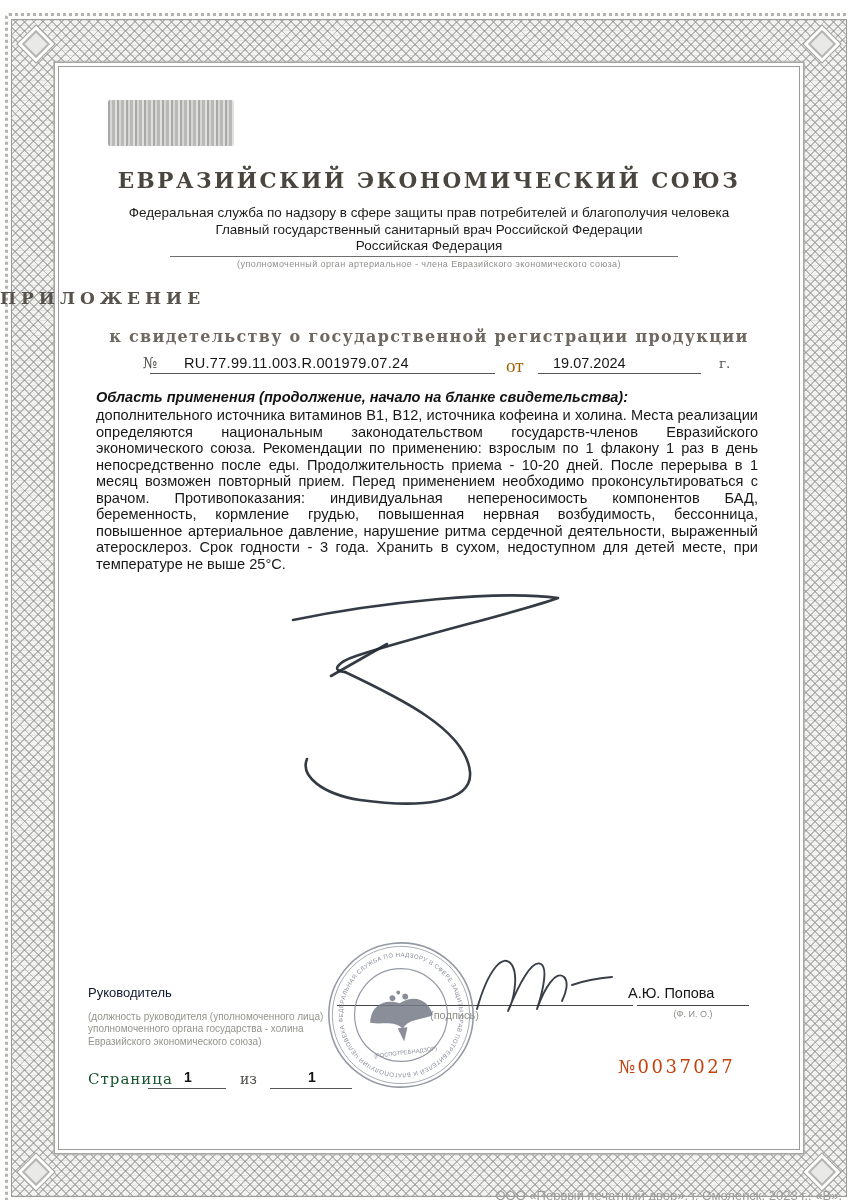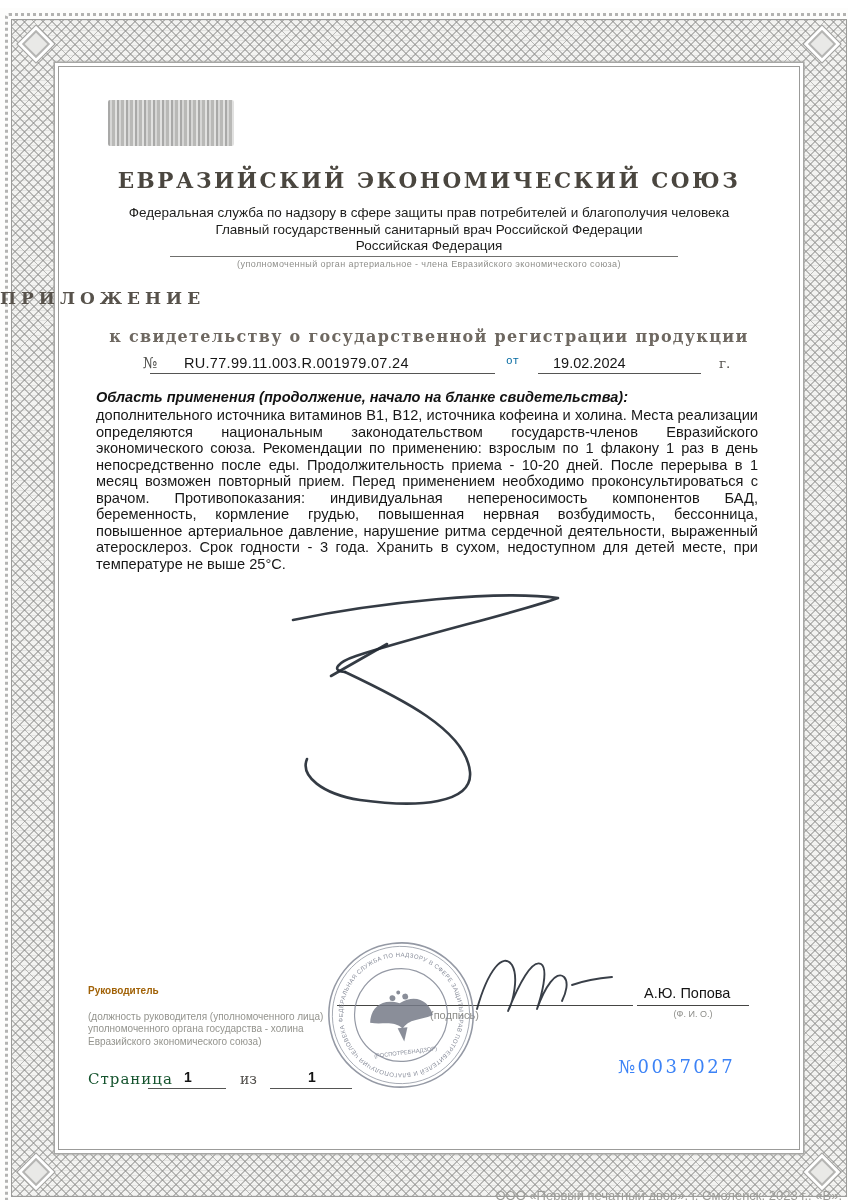--- a/index.html
+++ b/index.html
@@ -45,43 +45,43 @@
   .note-rule{left:170px;top:248px;width:508px;border-top:1.2px solid #6f6f6d;}
   .auth-note{left:0;right:0;top:251px;text-align:center;font-size:9px;color:#8f8f8b;letter-spacing:.4px;}
   .doc-title{left:0;right:0;top:280px;text-align:left;font-family:"DejaVu Serif",serif;font-weight:700;
     font-size:17px;letter-spacing:5px;color:#57524b;}
   .doc-subtitle{left:0;right:0;top:319px;text-align:center;font-family:"DejaVu Serif",serif;font-weight:700;
     font-size:16px;letter-spacing:1.3px;color:#6e6861;}
   
   .num-label{left:143px;top:346px;font-family:"DejaVu Serif",serif;font-size:15px;color:#4f4f4c;}
   .num-value{left:184px;top:347px;font-size:14.5px;color:#161616;letter-spacing:.3px;}
   .rule-num{left:150px;top:365px;width:345px;border-top:1.2px solid #555553;}
-  .date-label{left:506px;top:347px;font-family:Liberation Mono, monospace;font-size:11px;color:#0369a1;}
+  .date-label{left:506px;top:347px;font-family:Liberation Serif, serif;font-size:19px;color:#a16207;}
   .date-value{left:553px;top:347px;font-size:14.5px;color:#161616;}
   .rule-date{left:538px;top:365px;width:163px;border-top:1.2px solid #555553;}
   .year-suffix{left:719px;top:347px;font-family:"DejaVu Serif",serif;font-size:13.5px;color:#55534e;}
   
   .scope-heading{left:96px;top:381px;width:662px;font-weight:700;font-size:14.5px;color:#121212;font-style:italic;}
   .scope-body{left:96px;top:399px;width:662px;font-size:14.6px;line-height:16.5px;color:#171717;text-align:justify;}
   
-  .role{left:88px;top:977px;font-size:10px;color:#a16207;font-weight:bold;}
+  .role{left:88px;top:977px;font-size:13px;color:#0f172a;}
   .sig-rule{left:337px;top:997px;width:296px;border-top:1.1px solid #454543;}
   .sig-caption{left:430px;top:1001px;width:180px;text-align:left;font-size:11px;color:#8d8d89;}
-  .name{left:644px;top:977px;font-size:14.5px;color:#141414;}
+  .name{left:628px;top:977px;font-size:14.5px;color:#141414;}
   .fio-rule{left:637px;top:997px;width:112px;border-top:1.1px solid #454543;}
   .fio-caption{left:637px;top:1001px;width:112px;text-align:center;font-size:9px;color:#8d8d89;}
   .role-note{left:88px;top:1003px;width:262px;font-size:10px;line-height:12.4px;color:#94948e;}
   
   .page-label{left:88px;top:1062px;font-family:"DejaVu Serif",serif;font-size:15px;letter-spacing:1px;color:#14532d;}
   .pg-cur{left:150px;top:1061px;width:76px;text-align:center;font-size:14px;font-weight:600;color:#141414;}
   .pg-rule1{left:148px;top:1080px;width:78px;border-top:1.1px solid #555553;}
   .of-label{left:240px;top:1063px;font-family:"DejaVu Serif",serif;font-size:14px;color:#4f4d49;}
   .pg-tot{left:272px;top:1061px;width:80px;text-align:center;font-size:14px;font-weight:600;color:#141414;}
   .pg-rule2{left:270px;top:1080px;width:82px;border-top:1.1px solid #555553;}
-  .serial{left:618px;top:1048px;font-family:"DejaVu Serif",serif;font-size:18px;letter-spacing:2.5px;color:#3b82f6;}
+  .serial{left:618px;top:1048px;font-family:"DejaVu Serif",serif;font-size:18px;letter-spacing:2.5px;color:#c2410c;}
   .printer-note{right:16px;top:1180px;font-size:13px;color:#9c9c98;}
   
   .stamp{left:322px;top:928px;width:158px;height:158px;transform:rotate(-7deg);}
   .stamp text{font-family:"Liberation Sans",sans-serif;}
   .sig-overlay{left:0;top:0;width:848px;height:1200px;pointer-events:none;}
   .ink{fill:none;stroke:#232a34;stroke-width:2.6;stroke-linecap:round;stroke-linejoin:round;opacity:.92;}
   .ink-thin{fill:none;stroke:#232a34;stroke-width:1.9;stroke-linecap:round;stroke-linejoin:round;opacity:.9;}
   .z2{z-index:2}.z3{z-index:3}.z4{z-index:4}
 </style>
 </head>
@@ -106,21 +106,21 @@
   <div class="abs note-rule z2"></div>
   <div class="abs auth-note z2">(уполномоченный орган артериальное - члена Евразийского экономического союза)</div>
 
   <div class="abs doc-title z2">ПРИЛОЖЕНИЕ</div>
   <div class="abs doc-subtitle z2">к свидетельству о государственной регистрации продукции</div>
 
   <div class="abs num-label z2">№</div>
   <div class="abs num-value z2">RU.77.99.11.003.R.001979.07.24</div>
   <div class="abs rule-num z2"></div>
   <div class="abs date-label z2">от</div>
-  <div class="abs date-value z2">19.02.2024</div>
+  <div class="abs date-value z2">19.07.2024</div>
   <div class="abs rule-date z2"></div>
   <div class="abs year-suffix z2">г.</div>
 
   <div class="abs scope-heading z2">Область применения (продолжение, начало на бланке свидетельства):</div>
   <div class="abs scope-body z2">дополнительного источника витаминов В1, В12, источника кофеина и холина. Места реализации определяются национальным законодательством государств-членов Евразийского экономического союза. Рекомендации по применению: взрослым по 1 флакону 1 раз в день непосредственно после еды. Продолжительность приема - 10-20 дней. После перерыва в 1 месяц возможен повторный прием. Перед применением необходимо проконсультироваться с врачом. Противопоказания: индивидуальная непереносимость компонентов БАД, беременность, кормление грудью, повышенная нервная возбудимость, бессонница, повышенное артериальное давление, нарушение ритма сердечной деятельности, выраженный атеросклероз. Срок годности - 3 года. Хранить в сухом, недоступном для детей месте, при температуре не выше 25°С.</div>
 
   <svg class="abs stamp z3" viewBox="0 0 160 160" xmlns="http://www.w3.org/2000/svg" xmlns:xlink="http://www.w3.org/1999/xlink">
     <defs>
       <path id="ringPath" d="M 21,80 A 59,59 0 1 1 139,80 A 59,59 0 1 1 21,80"></path>
     </defs>

